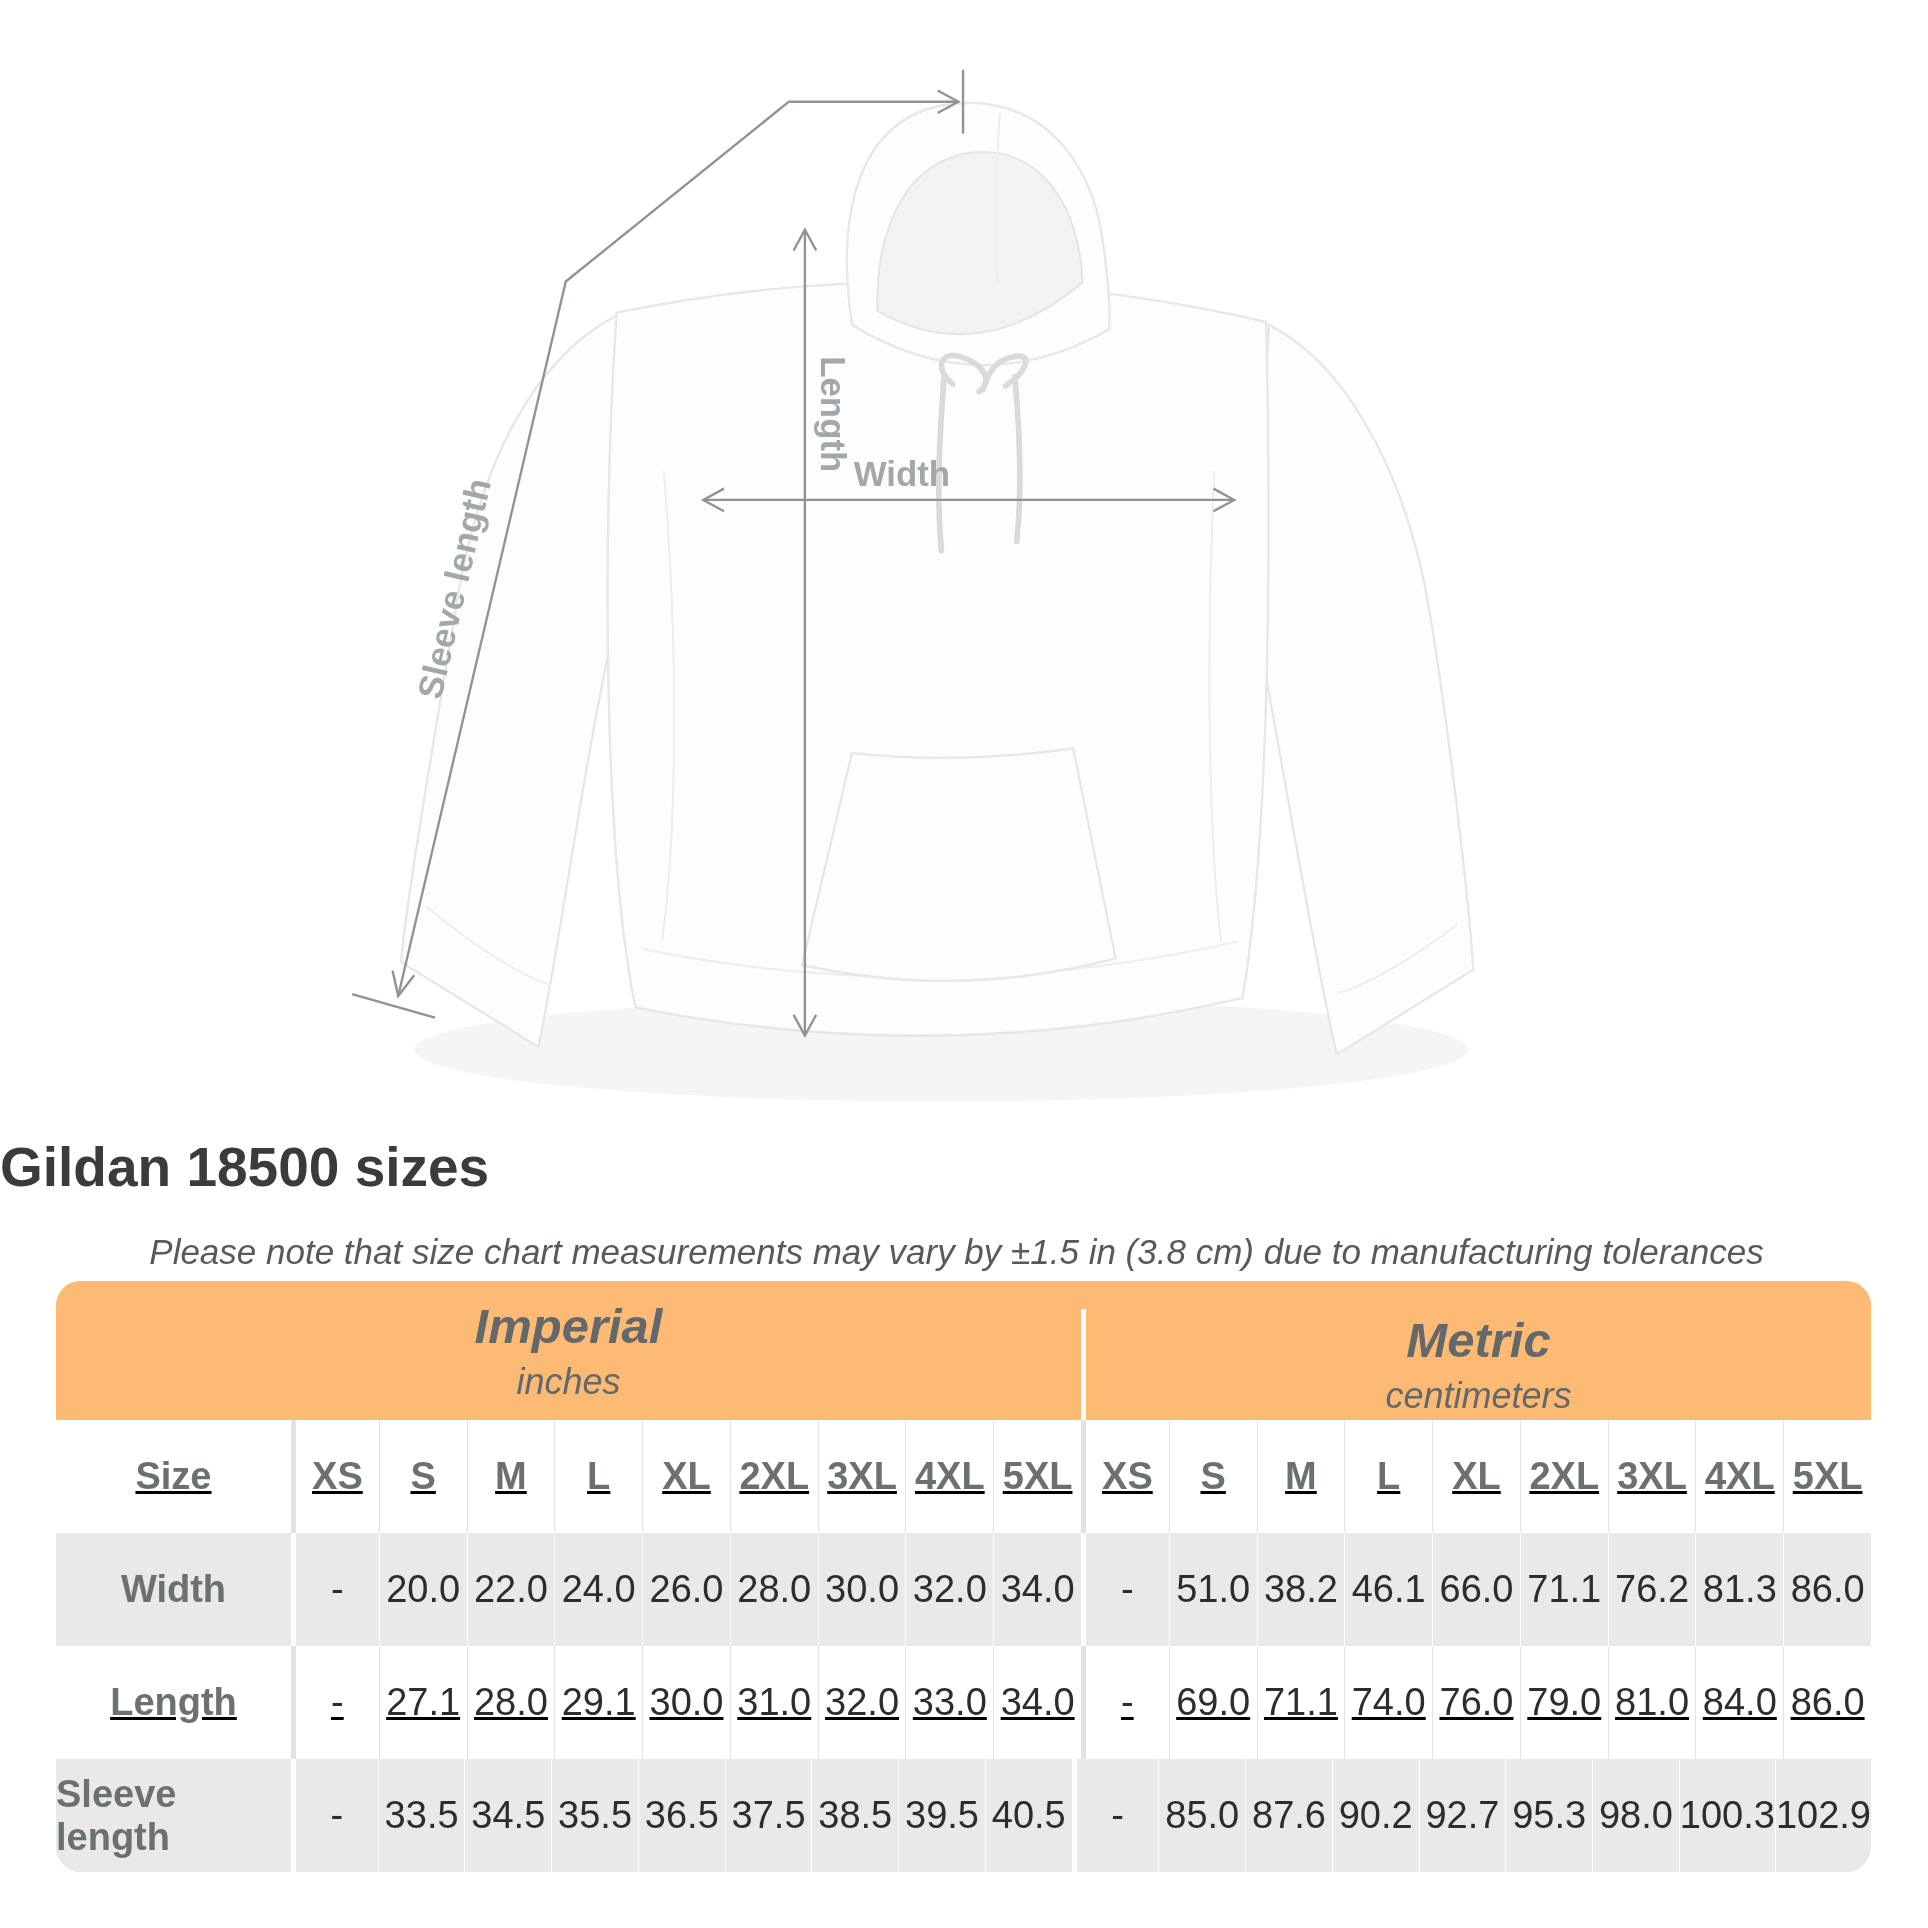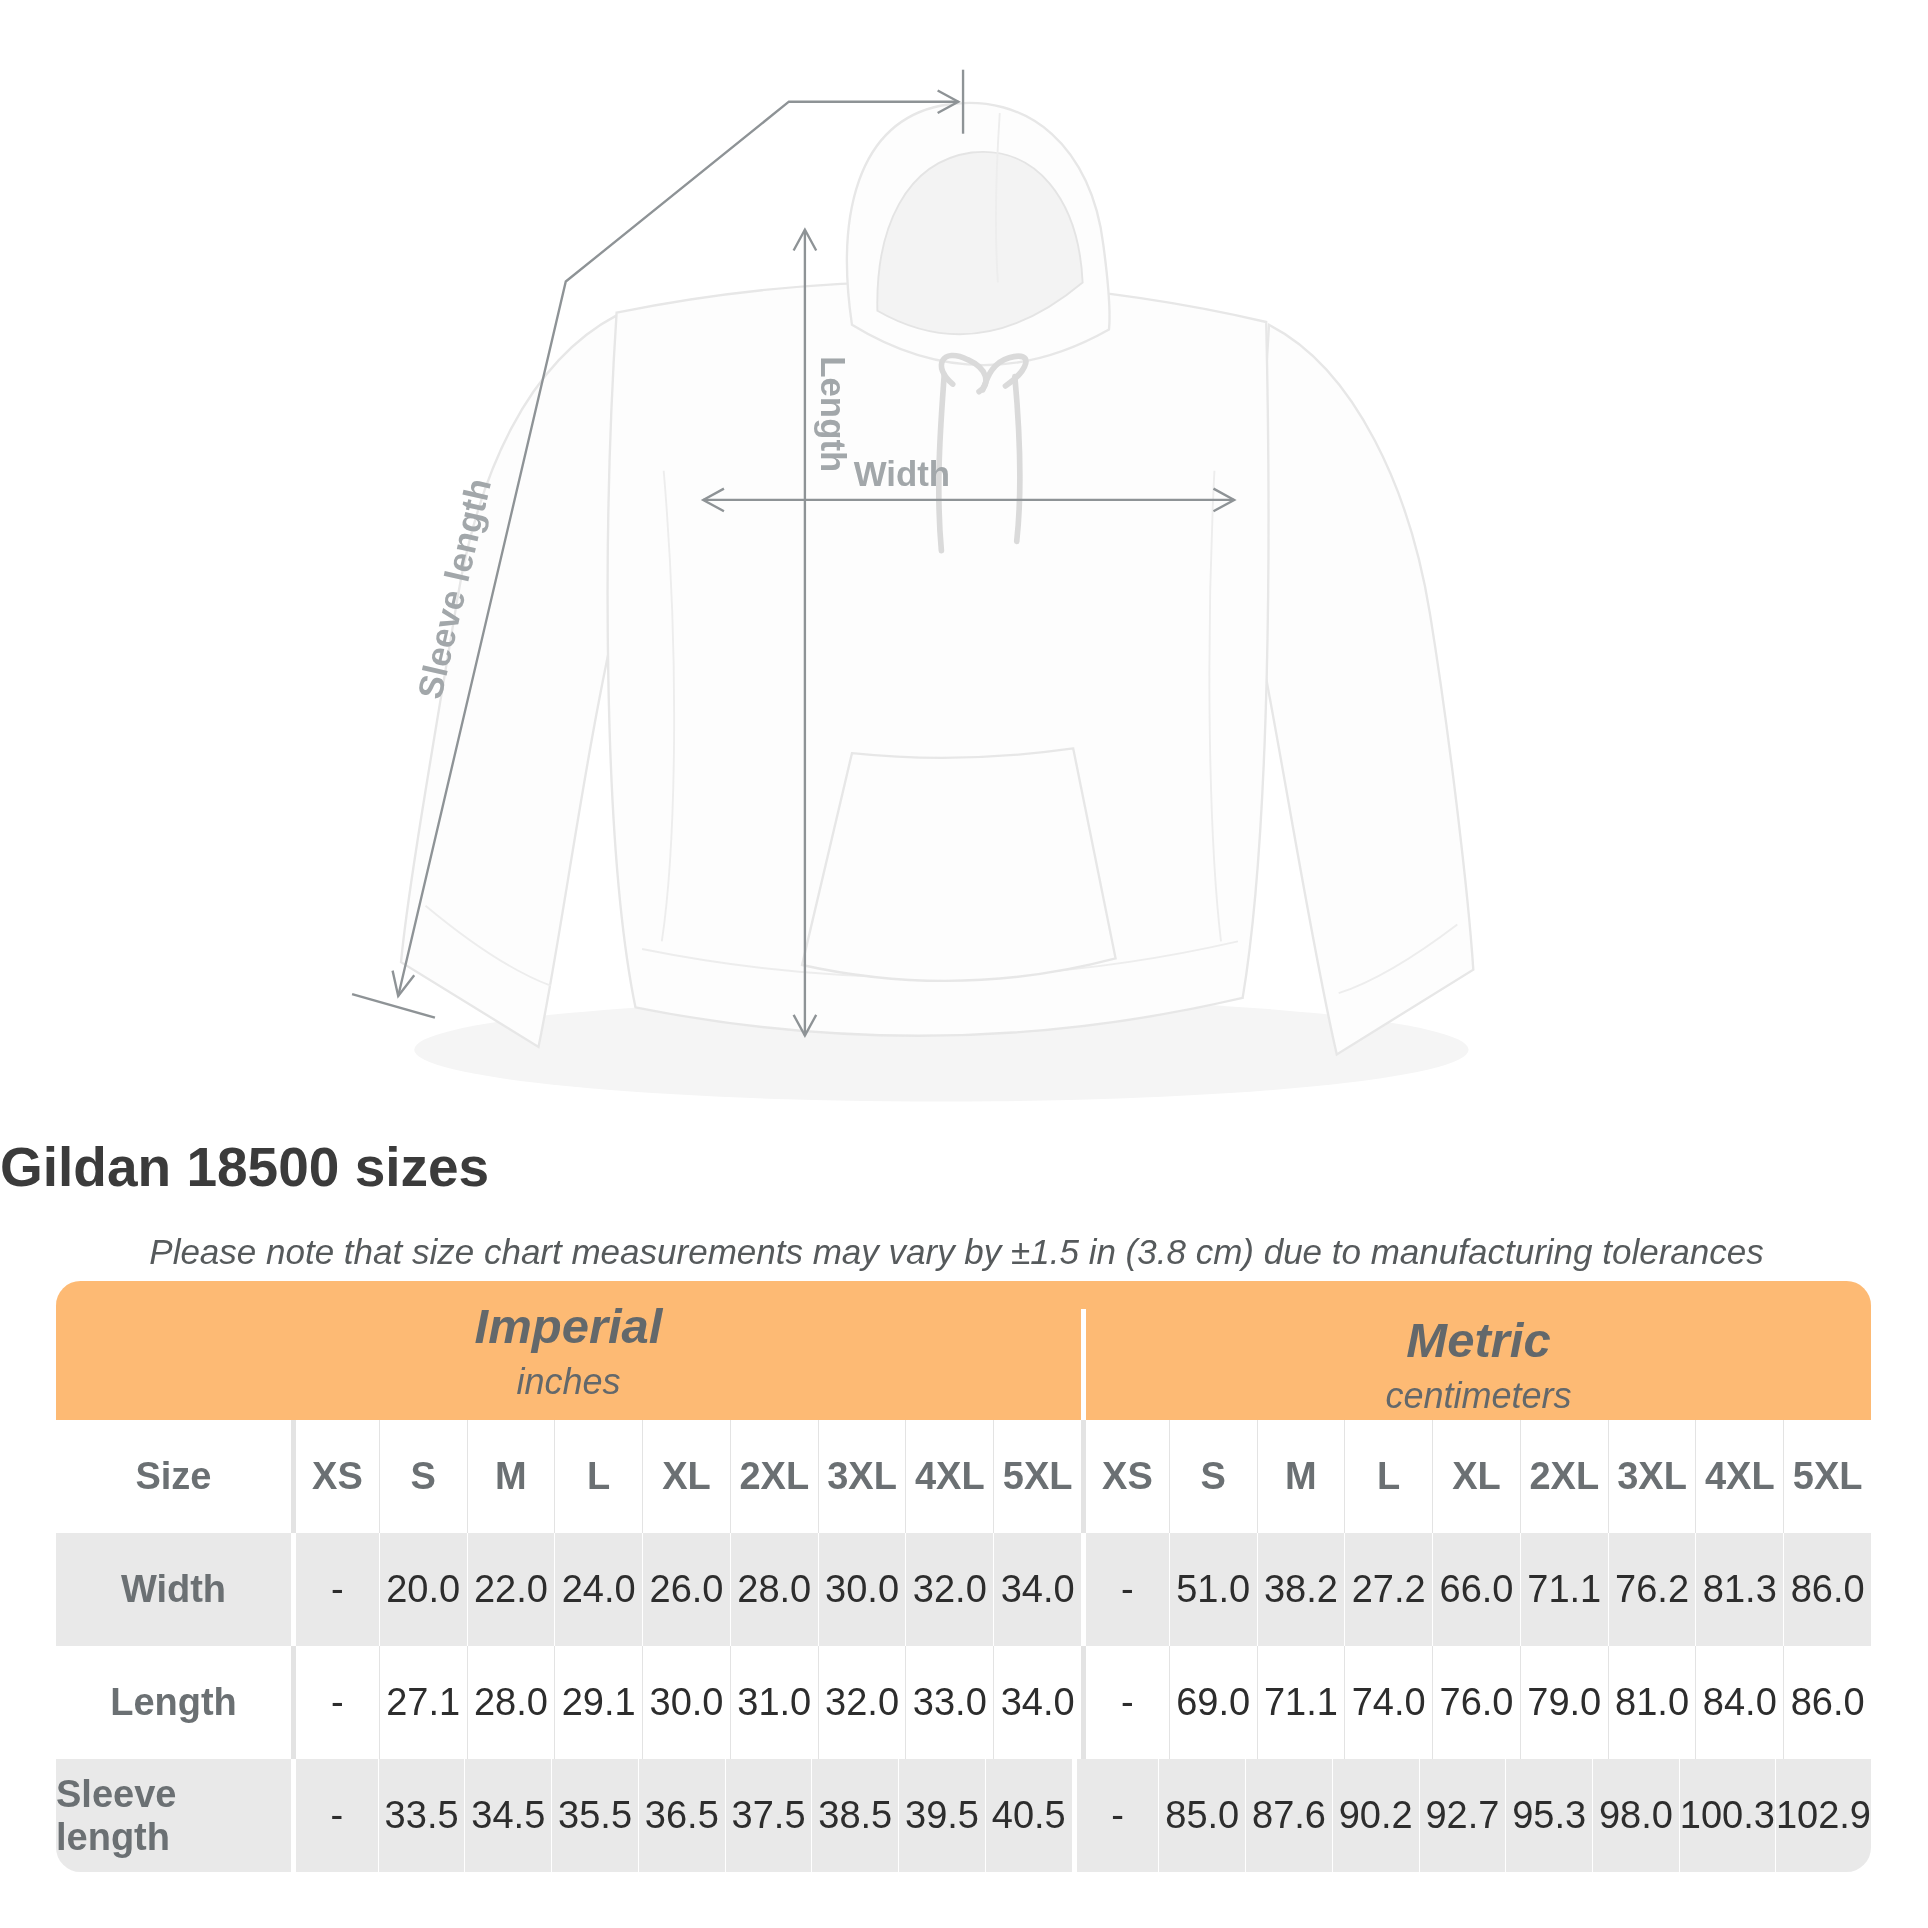--- a/index.html
+++ b/index.html
@@ -26,21 +26,21 @@
   .grouprow{display:grid;grid-template-columns:1025px 790px;height:139px;
             background:#fdba74;border-radius:24.5px 24.5px 0 0;}
   .group{display:flex;flex-direction:column;align-items:center;justify-content:center;
          gap:7.5px;color:#63686b;}
   .group-metric{border-left:5.6px solid #fff;margin-top:28px;}
   .g-label{font-size:49px;font-weight:bold;font-style:italic;}
   .g-sub{font-size:36px;font-style:italic;}
 
   .row{display:grid;grid-template-columns:235px repeat(18,1fr);height:113px;}
   .cell{display:flex;align-items:center;justify-content:center;font-size:38px;}
-  .r-white{background:#fff;}
+  .r-white{background:#fff;text-decoration:underline;}
   .r-white .cell{border-left:1.9px solid #e3e3e3;}
   .r-gray{background:#e9e9e9;}
   .r-gray .cell{border-left:1.9px solid #ffffff;}
   .cell.lab{border-left:none !important;font-weight:bold;color:#6b7073;}
   .cell.wide{border-left-width:5.6px !important;}
   .head{font-weight:bold;color:#6b7073;}
   .val{color:#2d2d2d;}
   .r-last{border-radius:0 0 24.5px 24.5px;overflow:hidden;}
 </style>
 </head>
@@ -168,21 +168,21 @@
       <div class="cell val">22.0</div>
       <div class="cell val">24.0</div>
       <div class="cell val">26.0</div>
       <div class="cell val">28.0</div>
       <div class="cell val">30.0</div>
       <div class="cell val">32.0</div>
       <div class="cell val">34.0</div>
       <div class="cell val wide">-</div>
       <div class="cell val">51.0</div>
       <div class="cell val">38.2</div>
-      <div class="cell val">27.2</div>
+      <div class="cell val">46.1</div>
       <div class="cell val">66.0</div>
       <div class="cell val">71.1</div>
       <div class="cell val">76.2</div>
       <div class="cell val">81.3</div>
       <div class="cell val">86.0</div>
     </div>
 
     <div class="row r-white">
       <div class="cell lab">Length</div>
       <div class="cell val wide">-</div>

